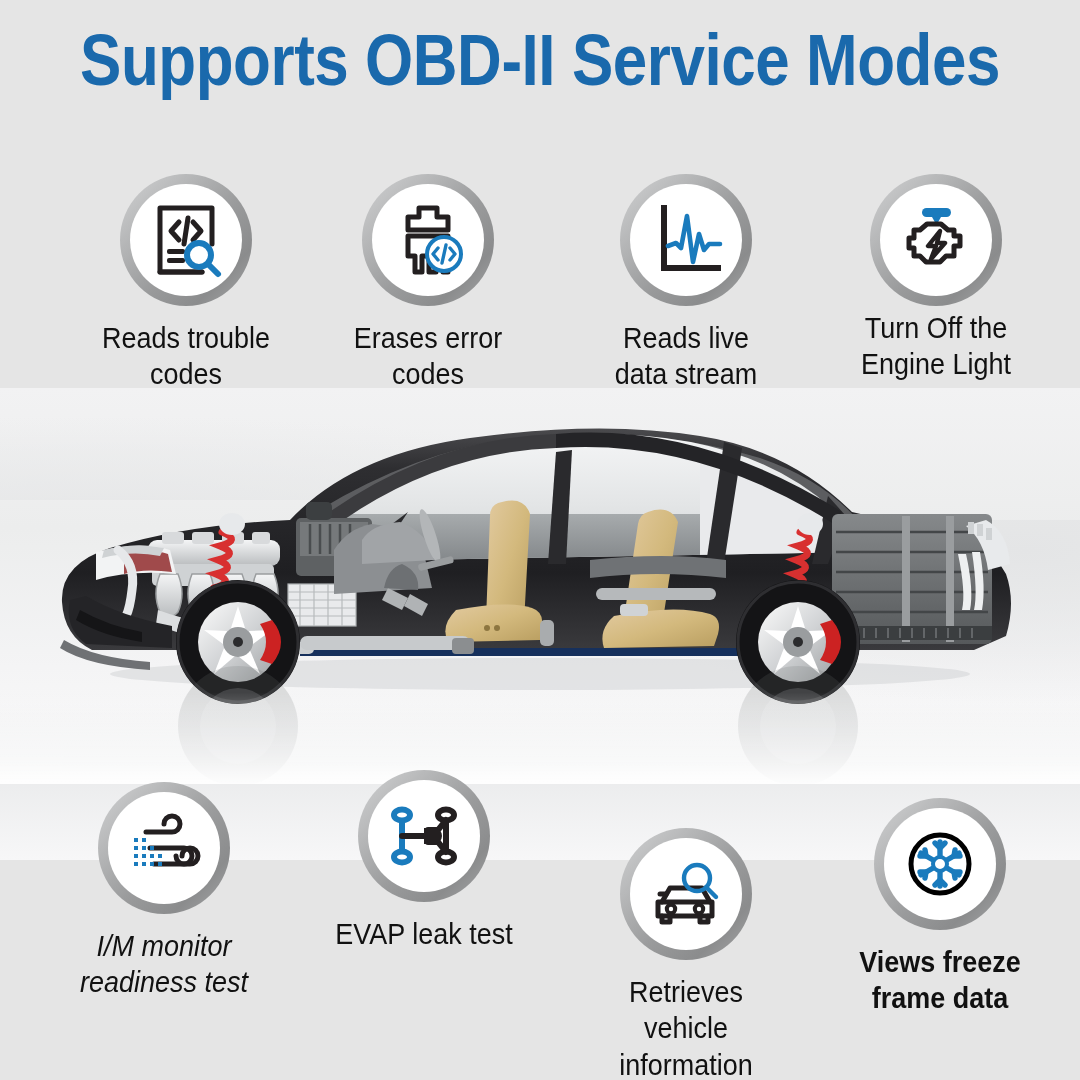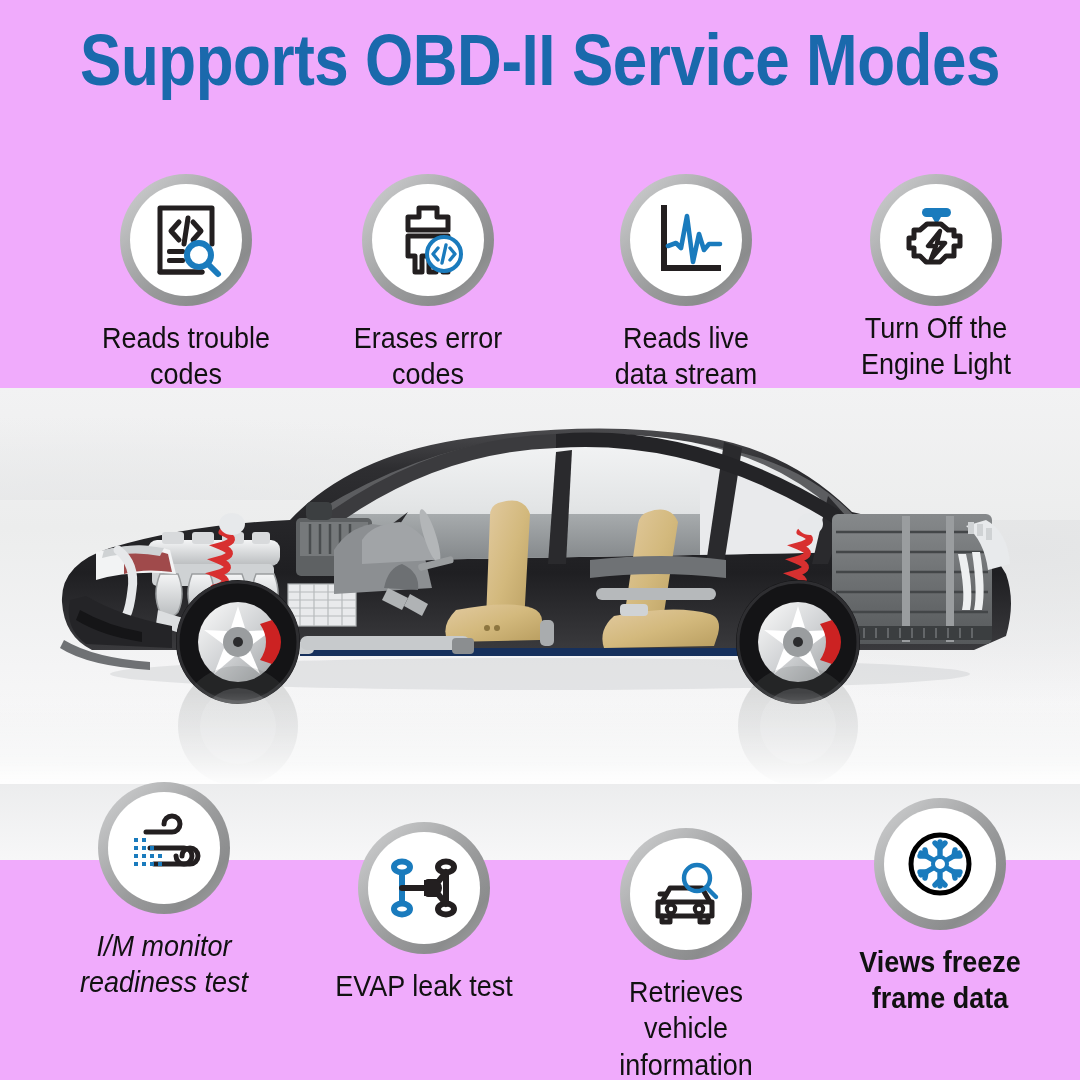--- a/index.html
+++ b/index.html
@@ -9,21 +9,21 @@
     font-family:"Liberation Sans", sans-serif;
     background:#ffffff;
     position:relative;
     overflow:hidden;
   }
 
   
   #stage {
     position:absolute; inset:0;
     width:1080px; height:1080px;
-    background:#f0abfc;
+    background:#e5e5e5;
   }
   .bg-band {
     position:absolute; left:0; width:1080px;
     pointer-events:none;
   }
   .bg-mid {
     top:388px; height:400px;
     background:linear-gradient(180deg,#f2f2f3 0%, #eceded 35%, #f4f4f5 70%, #fbfbfb 100%);
   }
   .bg-sweep-top {
@@ -92,21 +92,21 @@
 
   
   #n1 { left:66px;  top:174px; }
   #n2 { left:308px; top:174px; }
   #n3 { left:566px; top:174px; }
   #n4 { left:816px; top:174px; }
   #n4 .caption { margin-top:4px; }
 
   
   #n5 { left:44px;  top:782px;font-style:italic; }
-  #n6 { left:304px; top:822px; }
+  #n6 { left:304px; top:770px; }
   #n7 { left:566px; top:828px; }
   #n8 { left:820px; top:798px;font-weight:bold; }
 
   
   #car-wrap {
     position:absolute;
     left:0; top:392px;
     width:1080px; height:392px;
   }
   #car-wrap svg { width:100%; height:100%; display:block; }

